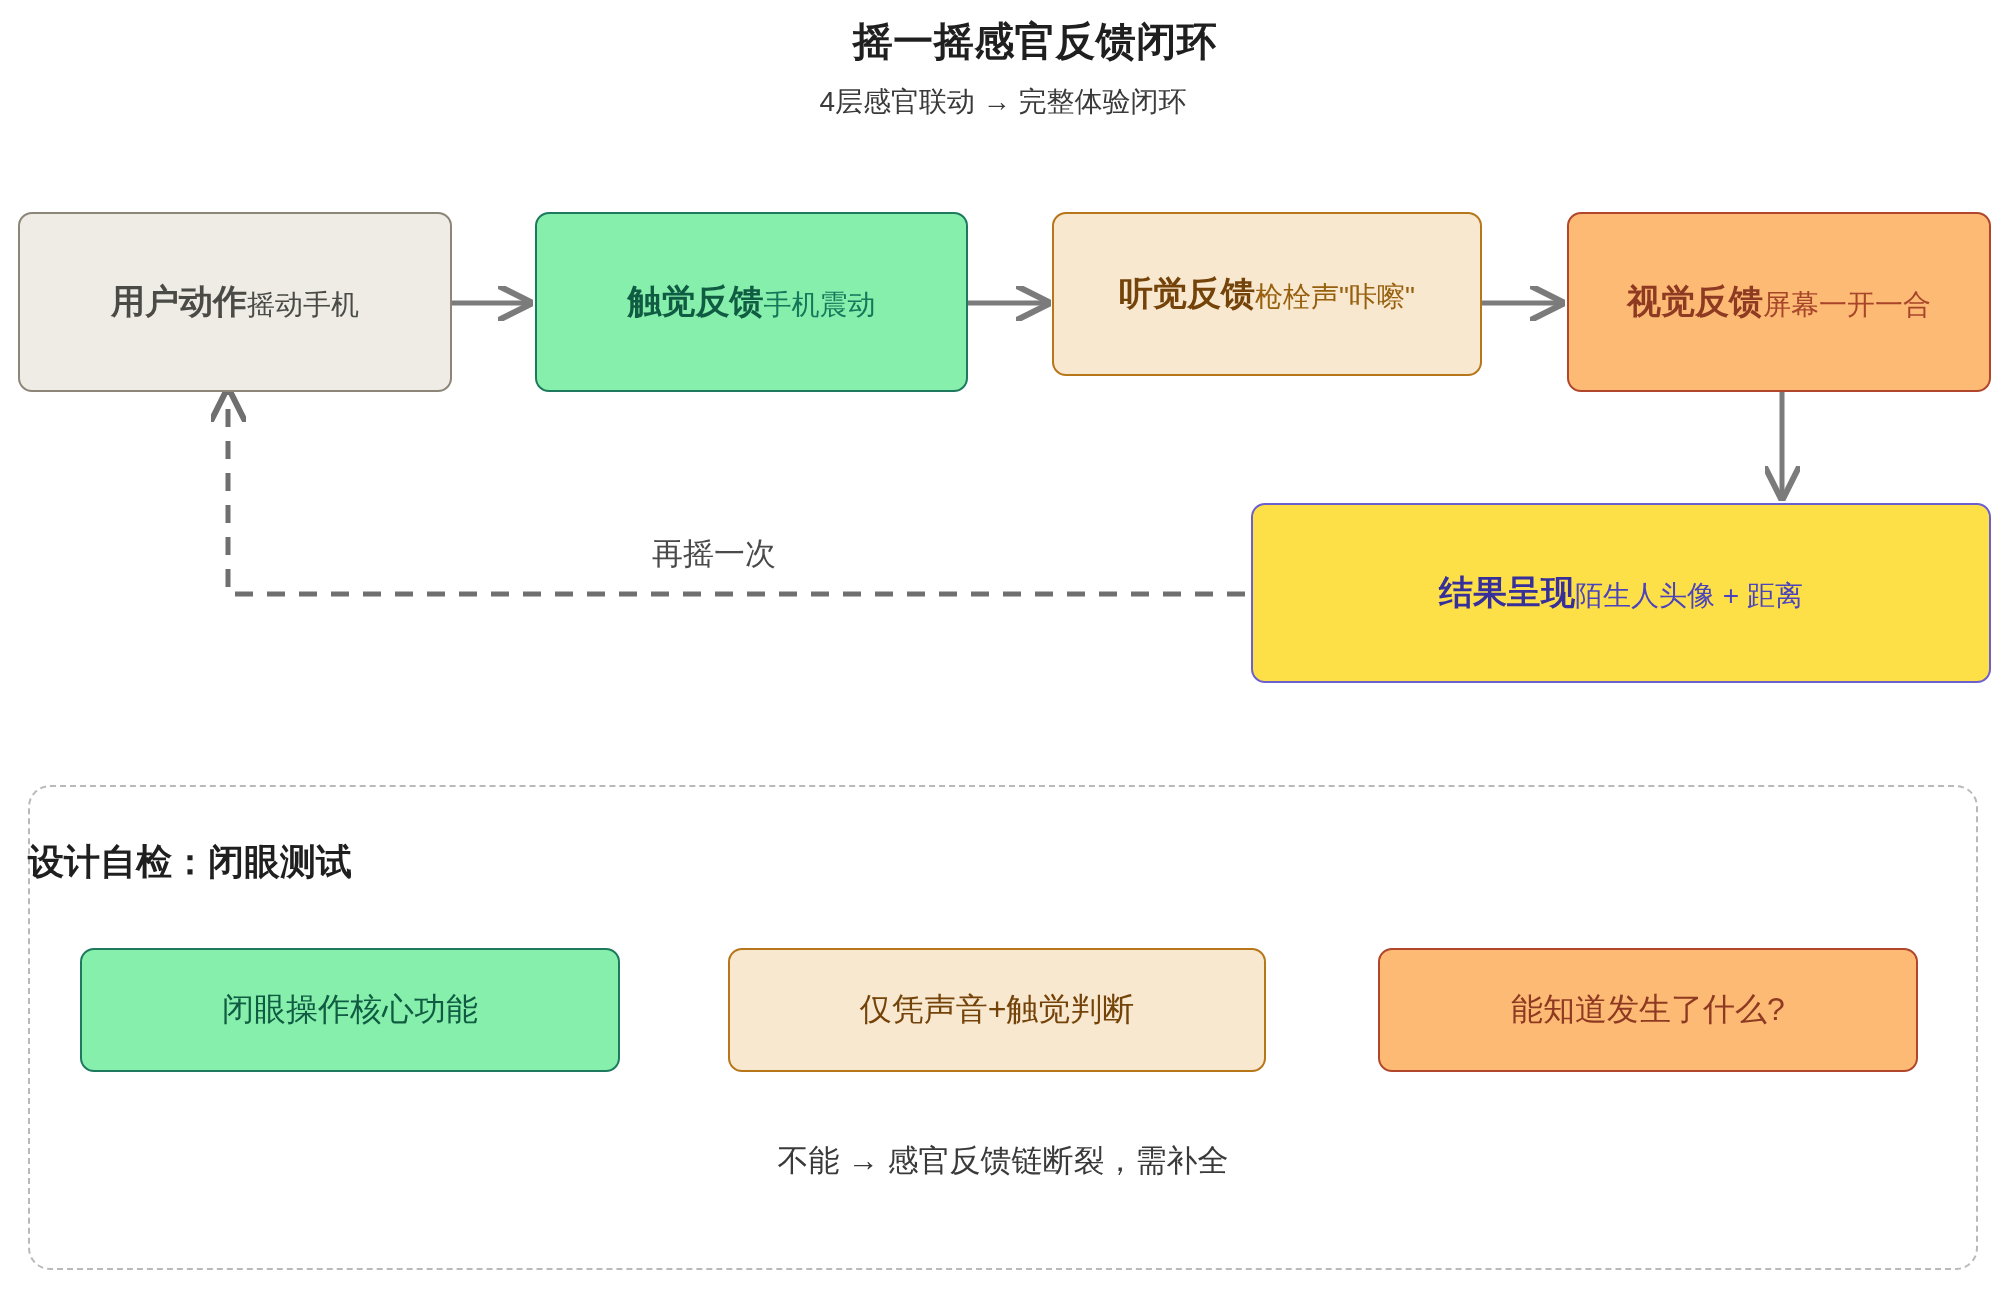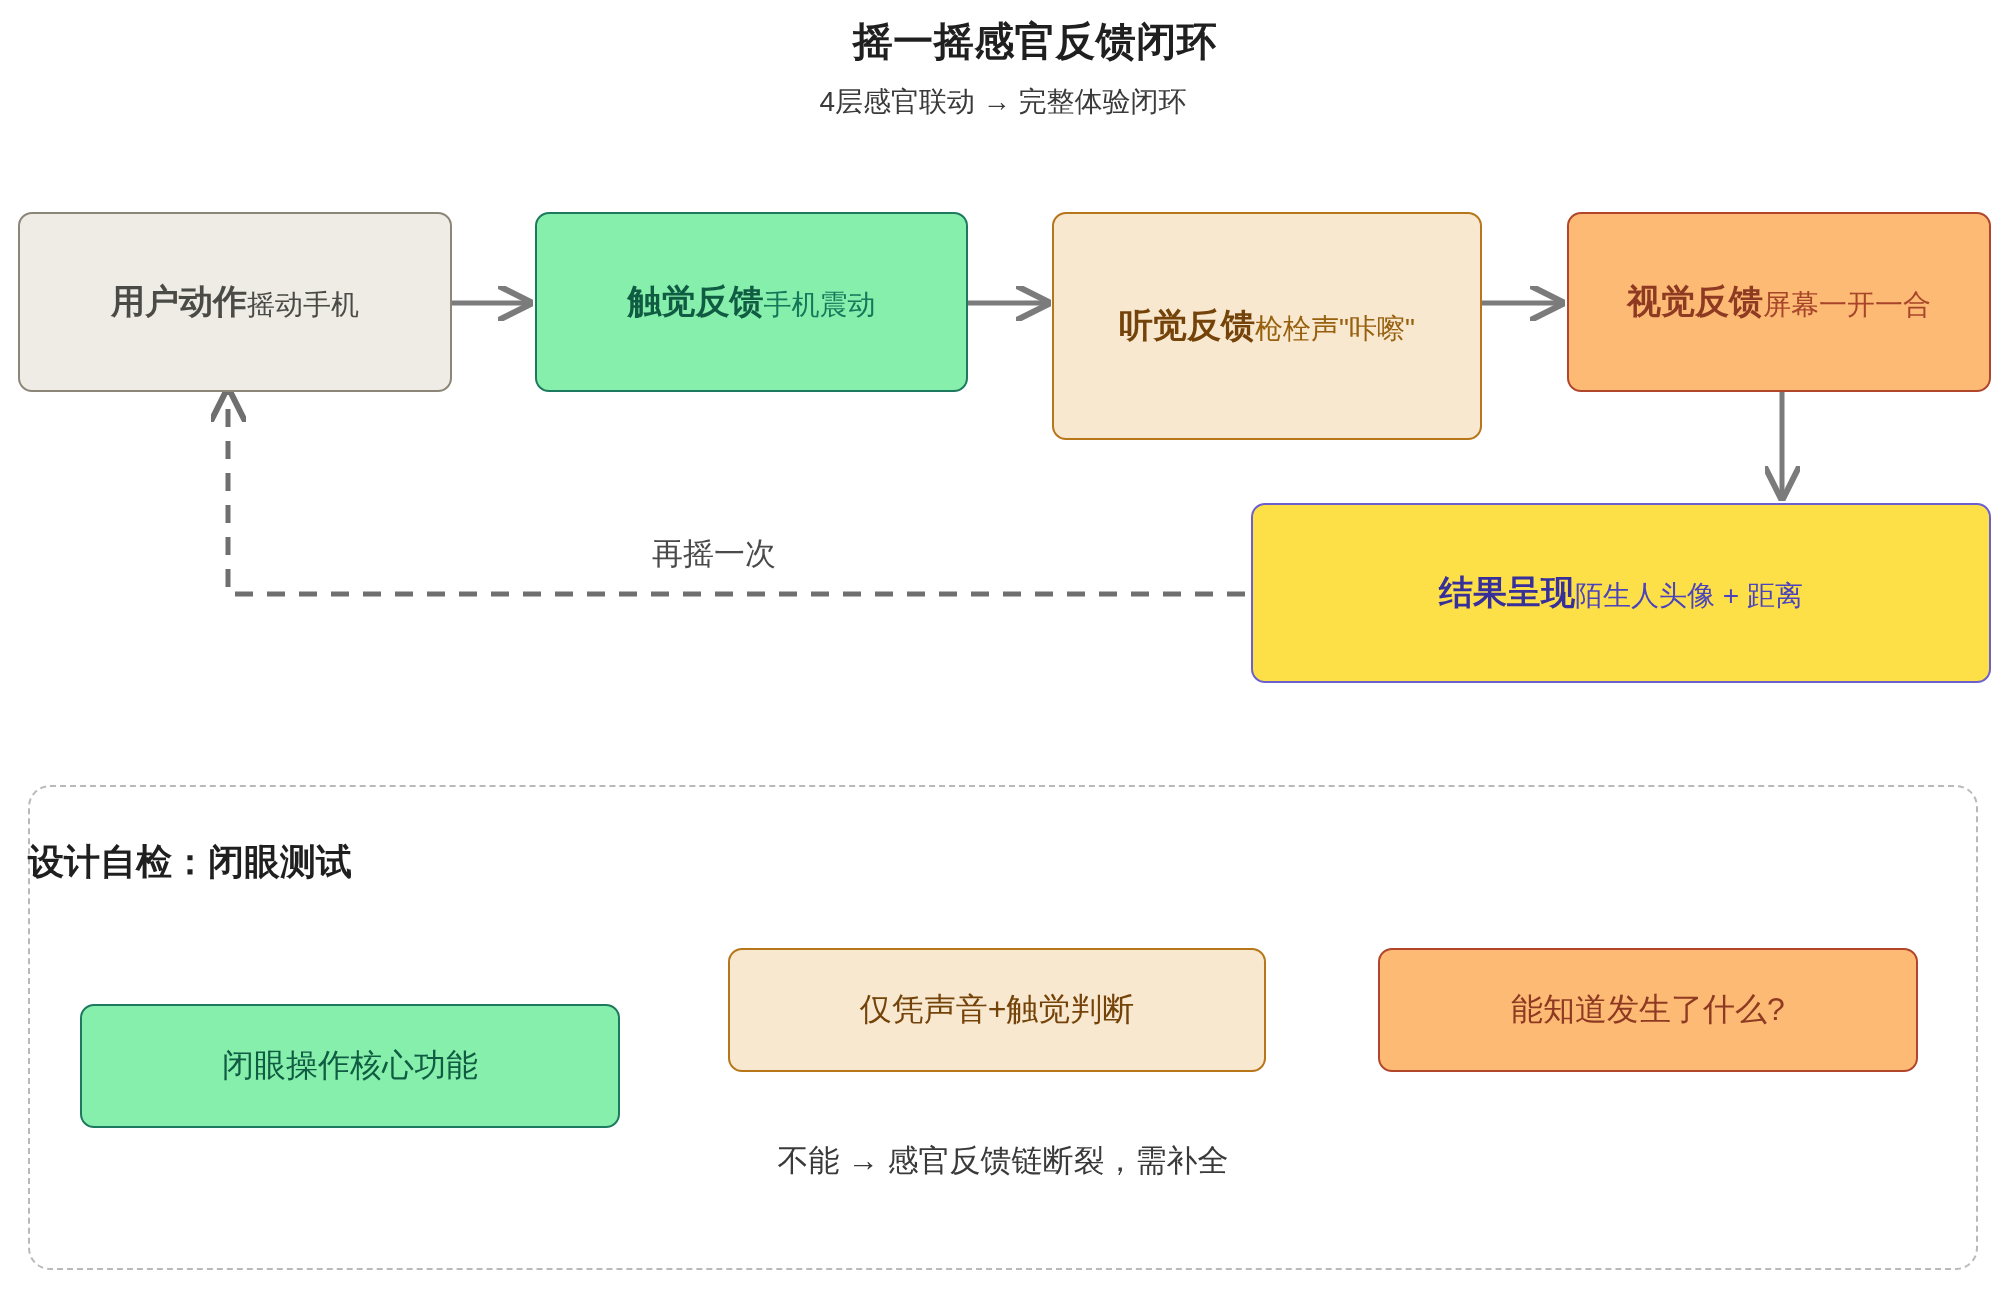--- a/index.html
+++ b/index.html
@@ -163,42 +163,42 @@
   <div class="node theme-gray" style="left:18px; top:212px; width:434px; height:180px;">
     <div class="n-title">用户动作</div>
     <div class="n-sub">摇动手机</div>
   </div>
 
   <div class="node theme-green" style="left:535px; top:212px; width:433px; height:180px;">
     <div class="n-title">触觉反馈</div>
     <div class="n-sub">手机震动</div>
   </div>
 
-  <div class="node theme-orange" style="left:1052px; top:212px; width:430px; height:228px;justify-content:center;">
+  <div class="node theme-orange" style="left:1052px; top:212px; width:430px; height:164px;justify-content:center;">
     <div class="n-title">听觉反馈</div>
     <div class="n-sub">枪栓声"咔嚓"</div>
   </div>
 
   <div class="node theme-red" style="left:1567px; top:212px; width:424px; height:180px;">
     <div class="n-title">视觉反馈</div>
     <div class="n-sub">屏幕一开一合</div>
   </div>
 
   <div class="node theme-purple" style="left:1251px; top:503px; width:740px; height:180px;">
     <div class="n-title">结果呈现</div>
     <div class="n-sub">陌生人头像 + 距离</div>
   </div>
 
   <div class="edge-label" style="left:652px; top:533px;">再摇一次</div>
 
   <div class="panel" style="left:28px; top:785px; width:1950px; height:485px;"></div>
 
   <div class="panel-title" style="left:28px; top:838px; width:1950px;">设计自检：闭眼测试</div>
 
-  <div class="node theme-green single" style="left:80px; top:1004px; width:540px; height:124px;justify-content:center;">
+  <div class="node theme-green single" style="left:80px; top:948px; width:540px; height:124px;justify-content:center;">
     <div class="n-title">闭眼操作核心功能</div>
   </div>
 
   <div class="node theme-orange single" style="left:728px; top:948px; width:538px; height:124px;">
     <div class="n-title">仅凭声音+触觉判断</div>
   </div>
 
   <div class="node theme-red single" style="left:1378px; top:948px; width:540px; height:124px;">
     <div class="n-title">能知道发生了什么?</div>
   </div>

